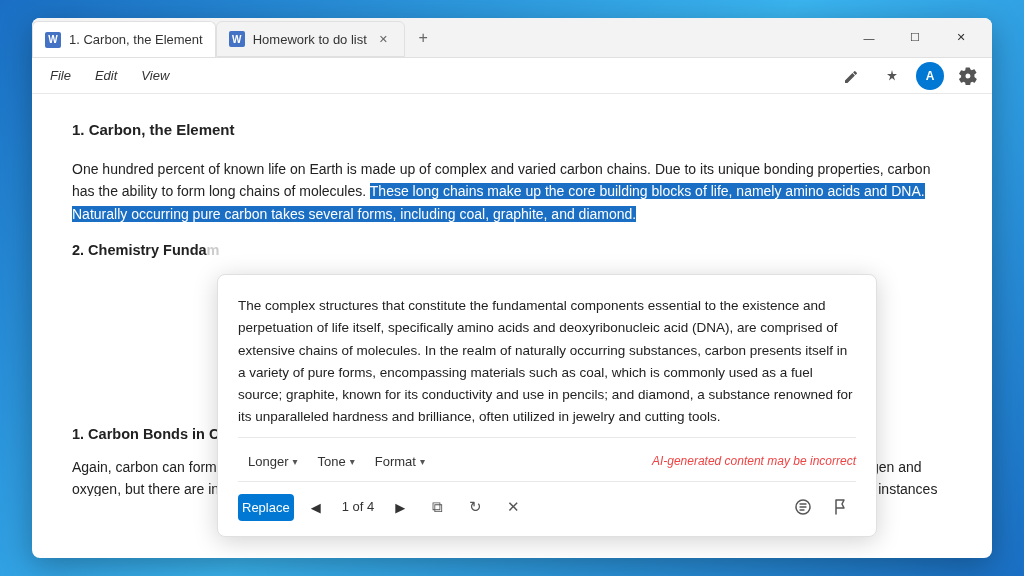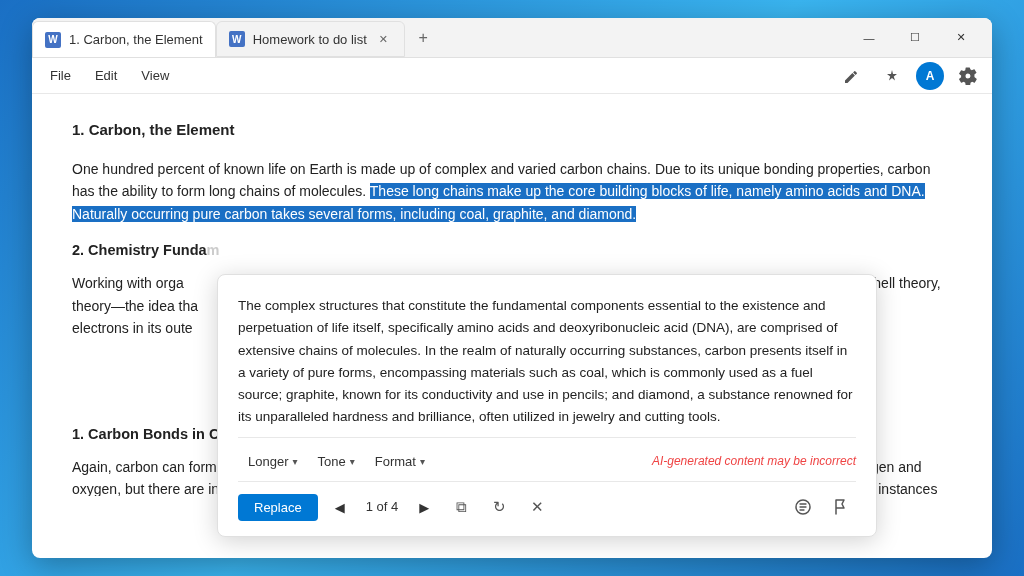--- a/index.html
+++ b/index.html
@@ -118,20 +118,21 @@
       height: 36px;
       border-bottom: 1px solid #e8e8e8;
       gap: 4px;
     }
     .menu-item {
       padding: 4px 10px;
       font-size: 13px;
       color: #333;
       cursor: pointer;
       border-radius: 4px;
+      font-style: italic;
     }
     .toolbar-right {
       margin-left: auto;
       display: flex;
       align-items: center;
       gap: 8px;
     }
     .toolbar-btn {
       width: 32px;
       height: 32px;
@@ -240,21 +241,21 @@
       border-top: 1px solid #e8e8e8;
       padding-top: 10px;
       margin-top: 4px;
       gap: 8px;
     }
     .replace-btn {
       background: #0078d4;
       color: #fff;
       border: none;
       border-radius: 4px;
-      padding: 6px 16px;
+      padding: 6px 4px;
       font-size: 13px;
       cursor: pointer;
       font-weight: 500;
     }
     .nav-btn {
       width: 28px;
       height: 28px;
       display: flex;
       align-items: center;
       justify-content: center;
@@ -347,27 +348,20 @@
     <div class="doc-paragraph">
       <span>One hundred percent of known life on Earth is made up of complex and varied carbon chains. Due to its unique bonding properties, carbon has the ability to form long chains of molecules. </span><span class="highlighted">These long chains make up the core building blocks of life, namely amino acids and DNA. Naturally occurring pure carbon takes several forms, including coal, graphite, and diamond.</span>
     </div>
 
     <div class="section-heading">
       <span>2. Chemistry Funda</span><span style="color:#ccc;">m</span>
     </div>
 
     <div class="doc-paragraph-truncated" style="position:relative;">
       <div style="display:flex; gap:0;">
-        <div style="flex:0 0 185px; overflow:hidden; color:#222;">
-          <div><span>Working with orga</span></div>
-          <div><span>theory—the idea tha</span></div>
-          <div><span>electrons in its oute</span></div>
-          <div><span>atoms or molecules.</span></div>
-
-        </div>
 
         <div style="position:absolute;right:0;top:0; width:260px; color:#222;">
           <div><span>de a brief review of valence shell theory,</span></div>
           <div><span>ound valence shell</span></div>
           <div><span>e to the four</span></div>
           <div><span>bonds with other</span></div>
 
         </div>
       </div>
     </div>

